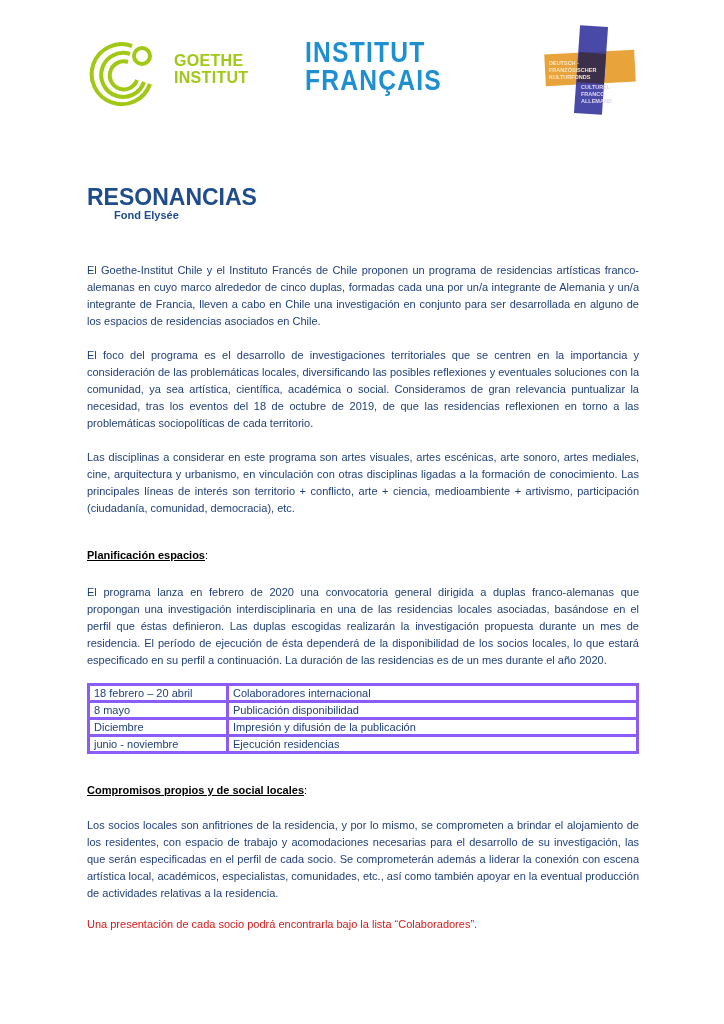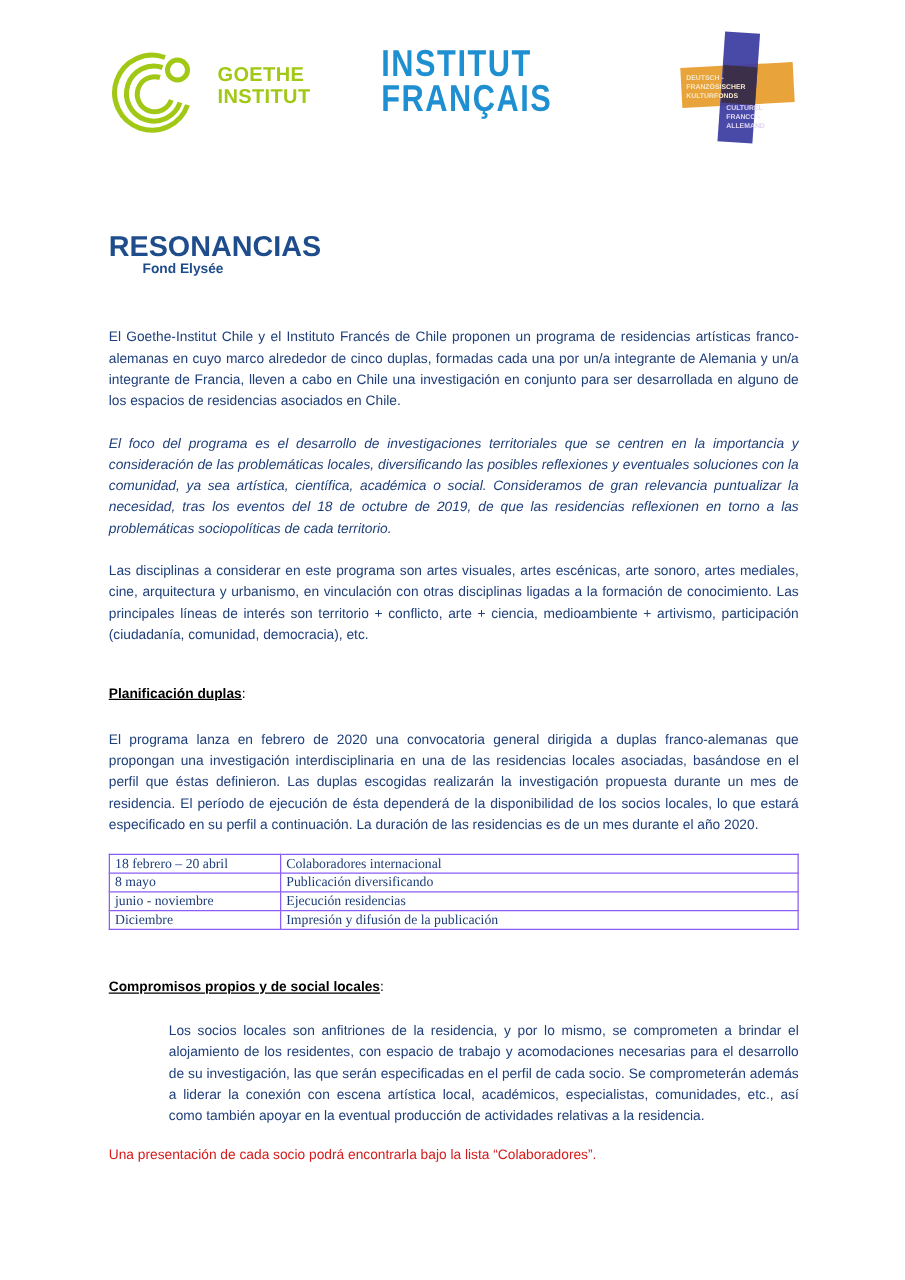--- a/index.html
+++ b/index.html
@@ -14,30 +14,30 @@
     .dfk { position: absolute; left: 545px; top: 26px; width: 95px; height: 92px; }
     .dfk .orange { position: absolute; left: 0; top: 26px; width: 90px; height: 32px; background: #e8a33a; transform: rotate(-3deg); }
     .dfk .purple { position: absolute; left: 32px; top: 0; width: 28px; height: 88px; background: #3a3aa0; transform: rotate(4deg); opacity: 0.92; }
     .dfk .overlap { position: absolute; left: 33px; top: 27px; width: 27px; height: 30px; background: #3b2f4a; transform: rotate(4deg); }
     .dfk .t { position: absolute; font-size: 5.5px; line-height: 6.5px; color: #f6e7c8; font-weight: bold; }
     .content { position: absolute; left: 87px; top: 186px; width: 552px; }
     .title { font-size: 23px; font-weight: bold; color: #1f4d8c; margin: 0; line-height: 22px; }
     .subtitle { font-size: 11px; font-weight: bold; color: #1f4d8c; margin: 0; line-height: 15px; padding-left: 27px; }
     p { font-size: 11px; line-height: 17px; margin: 0; text-align: justify; color: #1f3f7a; }
     .p1 { position: absolute; top: 76px; }
-    .p2 { position: absolute; top: 161px; font-style: italic; }
+    .p2 { position: absolute; top: 161px; }
     .p3 { position: absolute; top: 263px; }
     .h-plan { position: absolute; top: 363px; font-size: 11px; font-weight: bold; color: #000; }
     .h-plan u, .h-comp u { text-decoration: underline; }
     .p4 { position: absolute; top: 398px; }
     table { position: absolute; top: 497px; left: 0; width: 552px; border-collapse: collapse; }
-    td { border: 1px solid #8b5cf6; font-size: 11px; line-height: 14px; padding: 0 4px; color: #1f3f7a; font-family: Liberation Serif, serif; }
+    td { border: 3px solid #8b5cf6; font-size: 11px; line-height: 14px; padding: 0 4px; color: #1f3f7a; }
     td.c1 { width: 128px; }
     .h-comp { position: absolute; top: 598px; font-size: 11px; font-weight: bold; color: #000; }
-    .p5 { position: absolute; top: 631px; margin-left: 48px; }
+    .p5 { position: absolute; top: 631px; }
     .p6 { position: absolute; top: 730px; color: #d41a1a; }
   </style>
 </head>
 <body>
 
 <div class="logos">
   <div class="goethe">
     <svg width="80" height="72" viewBox="0 0 80 72" style="position:absolute;left:0;top:0">
       <g fill="none" stroke="#a0c814" stroke-width="4">
         <path d="M48 10 A30 30 0 1 0 66 48"></path>
@@ -72,41 +72,41 @@
 
 <div class="content">
   <h1 class="title">RESONANCIAS</h1>
   <div class="subtitle">Fond Elysée</div>
 
   <p class="p1">El Goethe-Institut Chile y el Instituto Francés de Chile proponen un programa de residencias artísticas franco-alemanas en cuyo marco alrededor de cinco duplas, formadas cada una por un/a integrante de Alemania y un/a integrante de Francia, lleven a cabo en Chile una investigación en conjunto para ser desarrollada en alguno de los espacios de residencias asociados en Chile.</p>
   <p class="p2">El foco del programa es el desarrollo de investigaciones territoriales que se centren en la importancia y consideración de las problemáticas locales, diversificando las posibles reflexiones y eventuales soluciones con la comunidad, ya sea artística, científica, académica o social. Consideramos de gran relevancia puntualizar la necesidad, tras los eventos del 18 de octubre de 2019, de que las residencias reflexionen en torno a las problemáticas sociopolíticas de cada territorio.</p>
   <p class="p3">Las disciplinas a considerar en este programa son artes visuales, artes escénicas, arte sonoro, artes mediales, cine, arquitectura y urbanismo, en vinculación con otras disciplinas ligadas a la formación de conocimiento. Las principales líneas de interés son territorio + conflicto, arte + ciencia, medioambiente + artivismo, participación (ciudadanía, comunidad, democracia), etc.</p>
 
   <div class="h-plan">
-    <u>Planificación duplas</u><span style="font-weight:normal">:</span>
+    <u>Planificación espacios</u><span style="font-weight:normal">:</span>
   </div>
   <p class="p4">El programa lanza en febrero de 2020 una convocatoria general dirigida a duplas franco-alemanas que propongan una investigación interdisciplinaria en una de las residencias locales asociadas, basándose en el perfil que éstas definieron. Las duplas escogidas realizarán la investigación propuesta durante un mes de residencia. El período de ejecución de ésta dependerá de la disponibilidad de los socios locales, lo que estará especificado en su perfil a continuación. La duración de las residencias es de un mes durante el año 2020.</p>
 
   <table>
     <tbody>
       <tr>
         <td class="c1">18 febrero – 20 abril</td>
         <td>Colaboradores internacional</td>
       </tr>
       <tr>
         <td class="c1">8 mayo</td>
-        <td>Publicación diversificando</td>
+        <td>Publicación disponibilidad</td>
+      </tr>
+      <tr>
+        <td class="c1">Diciembre</td>
+        <td>Impresión y difusión de la publicación</td>
       </tr>
       <tr>
         <td class="c1">junio - noviembre</td>
         <td>Ejecución residencias</td>
-      </tr>
-      <tr>
-        <td class="c1">Diciembre</td>
-        <td>Impresión y difusión de la publicación</td>
       </tr>
     </tbody>
   </table>
 
   <div class="h-comp">
     <u>Compromisos propios y de social locales</u><span style="font-weight:normal">:</span>
   </div>
   <p class="p5">Los socios locales son anfitriones de la residencia, y por lo mismo, se comprometen a brindar el alojamiento de los residentes, con espacio de trabajo y acomodaciones necesarias para el desarrollo de su investigación, las que serán especificadas en el perfil de cada socio. Se comprometerán además a liderar la conexión con escena artística local, académicos, especialistas, comunidades, etc., así como también apoyar en la eventual producción de actividades relativas a la residencia.</p>
   <p class="p6">Una presentación de cada socio podrá encontrarla bajo la lista “Colaboradores”.</p>
 </div>

